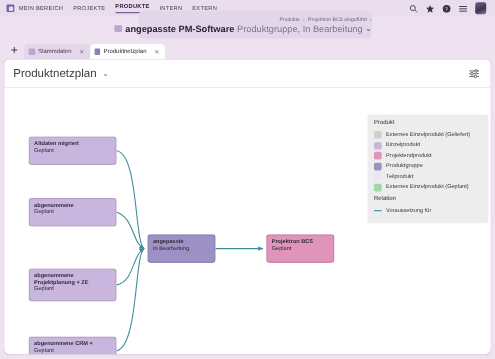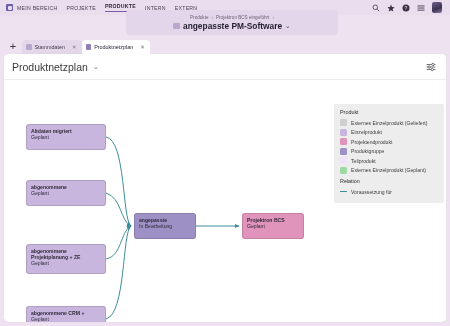--- a/index.html
+++ b/index.html
@@ -44,21 +44,21 @@
   .avatar {
     width: 10px; height: 11px; border-radius: 2px;
     background: linear-gradient(160deg,#6f5f8d 0%, #3b3450 60%, #8a7aa5 100%);
     cursor: pointer;
   }
 
   
   .crumbcard {
     position: absolute; left: 126px; top: 10px; width: 212px; height: 25px;
     background: #e3d6ea; border-radius: 4px;
-    display: flex; flex-direction: column; align-items: center;
+    display: flex; flex-direction: column; align-items: flex-end;
     justify-content: center; gap: 1px;
   }
   .crumbline {
     display: flex; align-items: center; gap: 3px;
     font-size: 4.6px; color: #6c6276; white-space: nowrap;
   }
   .crumbline .sep { color: #9a92a4; }
   .crumbline .crumb { cursor: pointer; }
   .titleline {
     display: flex; align-items: center; gap: 2.5px;
@@ -189,20 +189,21 @@
   <div class="crumbcard">
     <div class="crumbline">
       <span class="crumb">Produkte</span>
       <span class="sep">›</span>
       <span class="crumb">Projektron BCS eingeführt</span>
       <span class="sep">›</span>
     </div>
     <div class="titleline">
       <span class="ticon-sm"></span>
       <span class="strong">angepasste PM-Software</span>
+      <span>Produktgruppe, In Bearbeitung</span>
       <span class="chev">⌄</span>
     </div>
   </div>
 
   <div class="tabstrip">
     <div class="plus-tab">+</div>
     <div class="tab inactive">
       <span class="fav"></span>
       <span>Stammdaten</span>
       <span class="x">✕</span>

